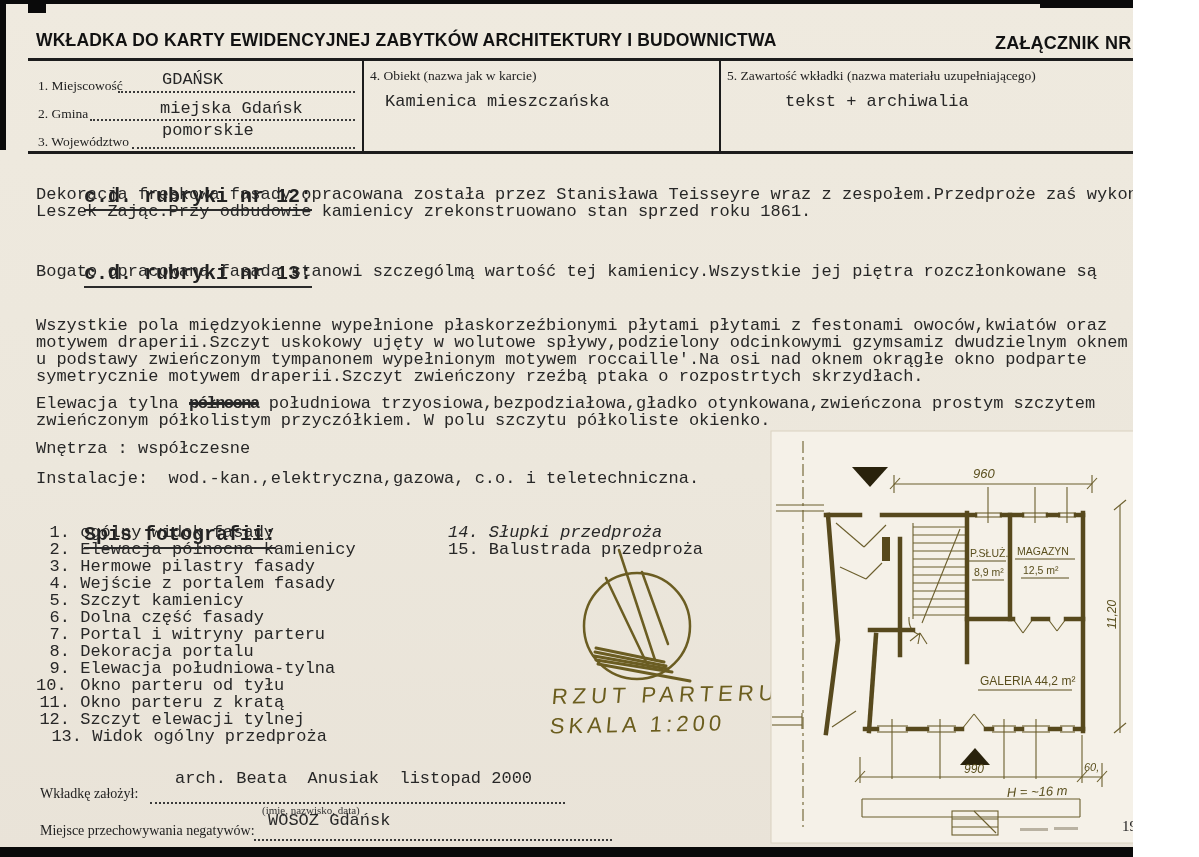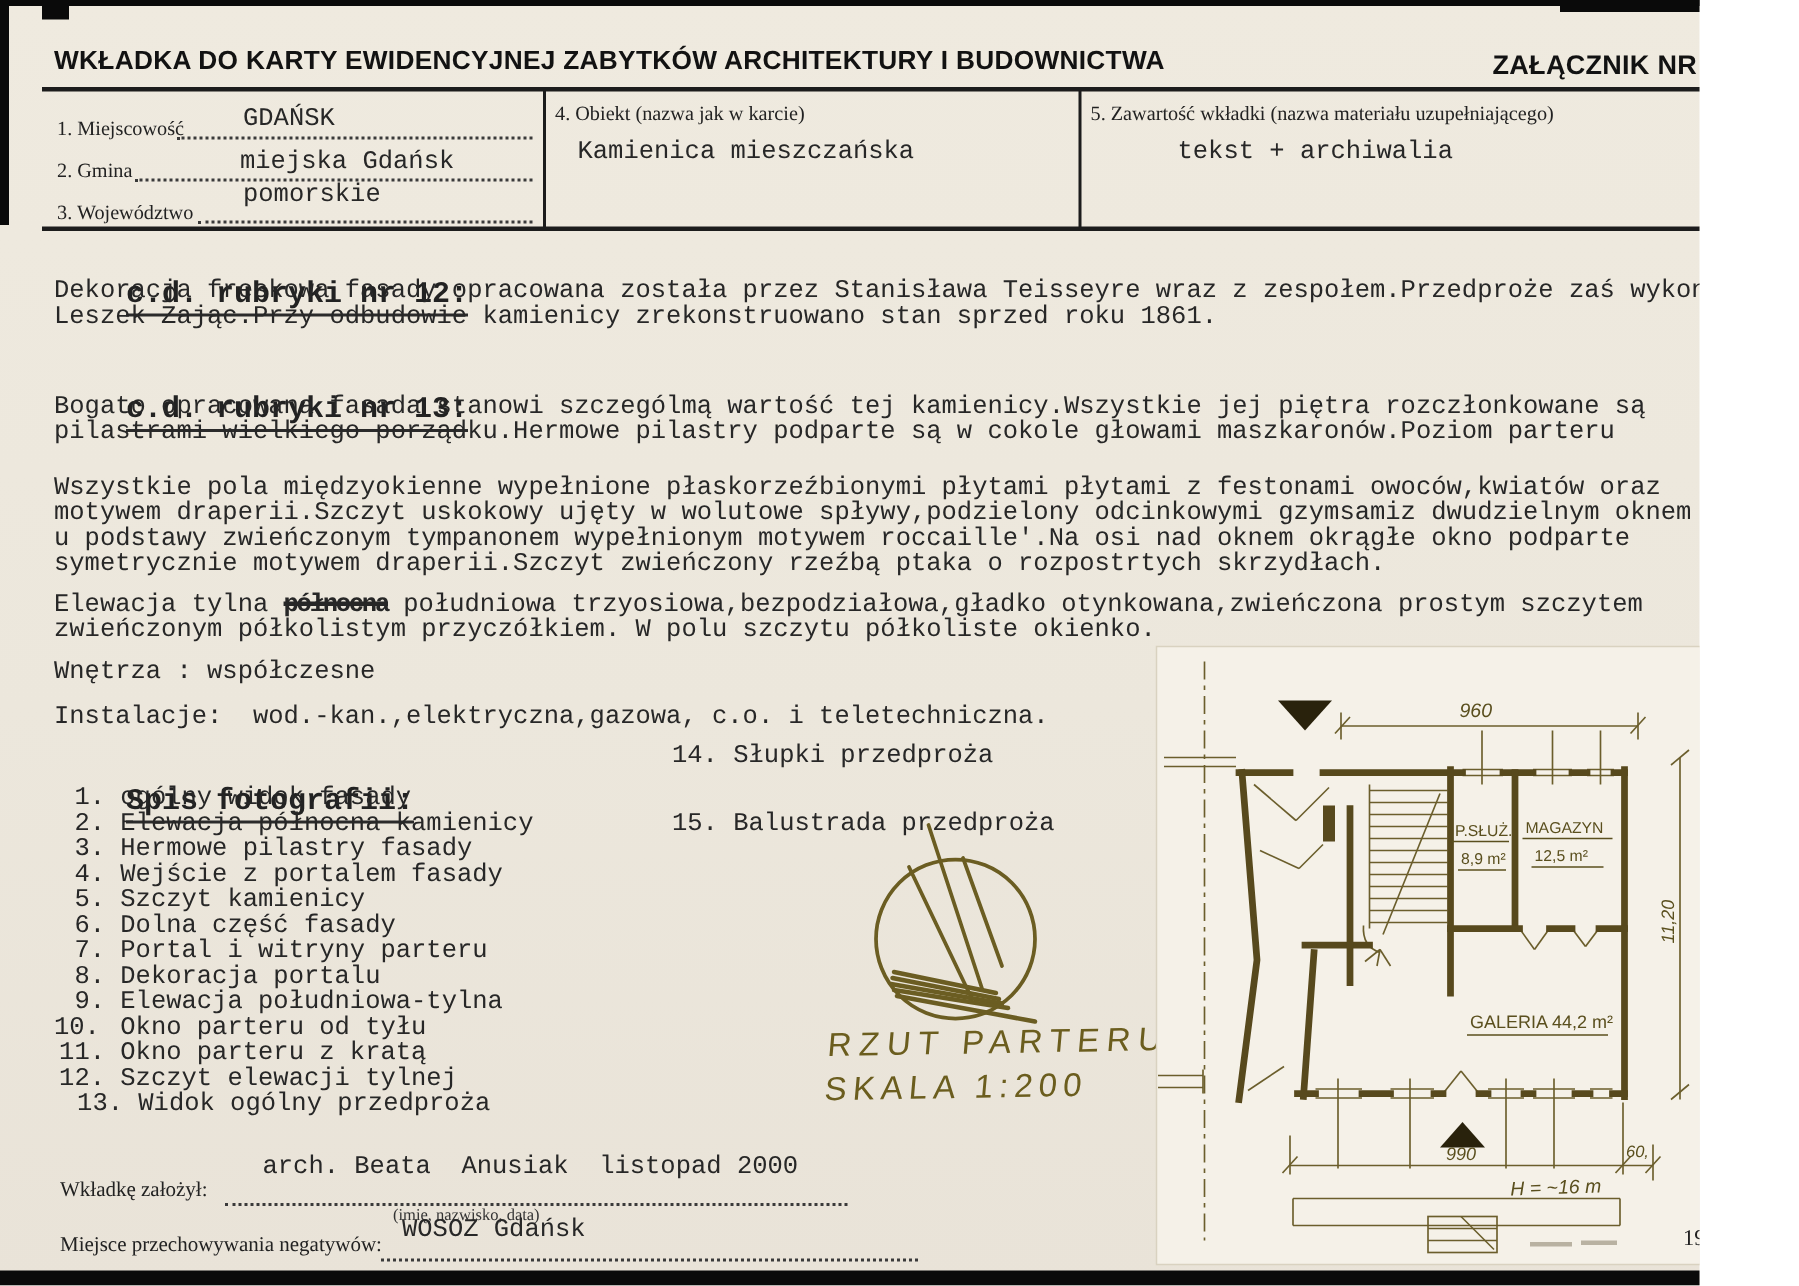--- a/index.html
+++ b/index.html
@@ -67,21 +67,20 @@
   <div class="abs mono-b" style="left:36px;top:162px;">
     <span class="underhead">c.d. rubryki nr 12:</span>
   </div>
   <div class="abs mono" style="left:36px;top:186px;">Dekoracja freskowa fasady opracowana została przez Stanisława Teisseyre wraz z zespołem.Przedproże zaś wykonał</div>
   <div class="abs mono" style="left:36px;top:203px;">Leszek Zając.Przy odbudowie kamienicy zrekonstruowano stan sprzed roku 1861.</div>
 
   <div class="abs mono-b" style="left:36px;top:239px;">
     <span class="underhead">c.d. rubryki nr 13:</span>
   </div>
   <div class="abs mono" style="left:36px;top:263px;text-align:center;">Bogato opracowana fasada stanowi szczególmą wartość tej kamienicy.Wszystkie jej piętra rozczłonkowane są</div>
-  <div class="abs mono" style="left:36px;top:280px;">pilastrami wielkiego porządku.Hermowe pilastry podparte są w cokole głowami maszkaronów.Poziom parteru</div>
 
   <div class="abs mono" style="left:36px;top:317px;">Wszystkie pola międzyokienne wypełnione płaskorzeźbionymi płytami płytami z festonami owoców,kwiatów oraz</div>
   <div class="abs mono" style="left:36px;top:334px;">motywem draperii.Szczyt uskokowy ujęty w wolutowe spływy,podzielony odcinkowymi gzymsamiz dwudzielnym oknem</div>
   <div class="abs mono" style="left:36px;top:351px;">u podstawy zwieńczonym tympanonem wypełnionym motywem roccaille'.Na osi nad oknem okrągłe okno podparte</div>
   <div class="abs mono" style="left:36px;top:368px;">symetrycznie motywem draperii.Szczyt zwieńczony rzeźbą ptaka o rozpostrtych skrzydłach.</div>
 
   <div class="abs mono" style="left:36px;top:395px;"><span>Elewacja tylna </span><span class="struck">północna</span><span> południowa trzyosiowa,bezpodziałowa,gładko otynkowana,zwieńczona prostym szczytem</span></div>
   <div class="abs mono" style="left:36px;top:412px;">zwieńczonym półkolistym przyczółkiem. W polu szczytu półkoliste okienko.</div>
 
   <div class="abs mono" style="left:36px;top:440px;">Wnętrza : współczesne</div>
@@ -98,21 +97,21 @@
   <div class="abs mono" style="left:36px;top:592px;"><span style="display:inline-block;width:34px;text-align:right;">5.</span> <span>Szczyt kamienicy</span></div>
   <div class="abs mono" style="left:36px;top:609px;"><span style="display:inline-block;width:34px;text-align:right;">6.</span> <span>Dolna część fasady</span></div>
   <div class="abs mono" style="left:36px;top:626px;"><span style="display:inline-block;width:34px;text-align:right;">7.</span> <span>Portal i witryny parteru</span></div>
   <div class="abs mono" style="left:36px;top:643px;"><span style="display:inline-block;width:34px;text-align:right;">8.</span> <span>Dekoracja portalu</span></div>
   <div class="abs mono" style="left:36px;top:660px;"><span style="display:inline-block;width:34px;text-align:right;">9.</span> <span>Elewacja południowa-tylna</span></div>
   <div class="abs mono" style="left:36px;top:677px;"><span style="display:inline-block;width:34px;text-align:left;">10.</span> <span>Okno parteru od tyłu</span></div>
   <div class="abs mono" style="left:36px;top:694px;"><span style="display:inline-block;width:34px;text-align:right;">11.</span> <span>Okno parteru z kratą</span></div>
   <div class="abs mono" style="left:36px;top:711px;"><span style="display:inline-block;width:34px;text-align:right;">12.</span> <span>Szczyt elewacji tylnej</span></div>
   <div class="abs mono" style="left:48px;top:728px;"><span style="display:inline-block;width:34px;text-align:right;">13.</span> <span>Widok ogólny przedproża</span></div>
 
-  <div class="abs mono" style="left:448px;top:496px;"><span>14.</span> <span>Słupki przedproża</span></div>
+  <div class="abs mono" style="left:448px;top:524px;font-style:italic;"><span>14.</span> <span>Słupki przedproża</span></div>
   <div class="abs mono" style="left:448px;top:541px;"><span>15.</span> <span>Balustrada przedproża</span></div>
 
   <svg class="abs" style="left:562px;top:548px;" width="185" height="165" viewBox="0 0 185 165">
     <g stroke="#6b5d22" stroke-width="2.5" fill="none" stroke-linecap="round">
       <circle cx="75" cy="78" r="53"></circle>
       <line x1="57" y1="2" x2="93" y2="112"></line>
       <line x1="44" y1="30" x2="86" y2="118"></line>
       <line x1="80" y1="24" x2="106" y2="96"></line>
       <g stroke-width="3">
         <line x1="34" y1="100" x2="102" y2="114"></line>

